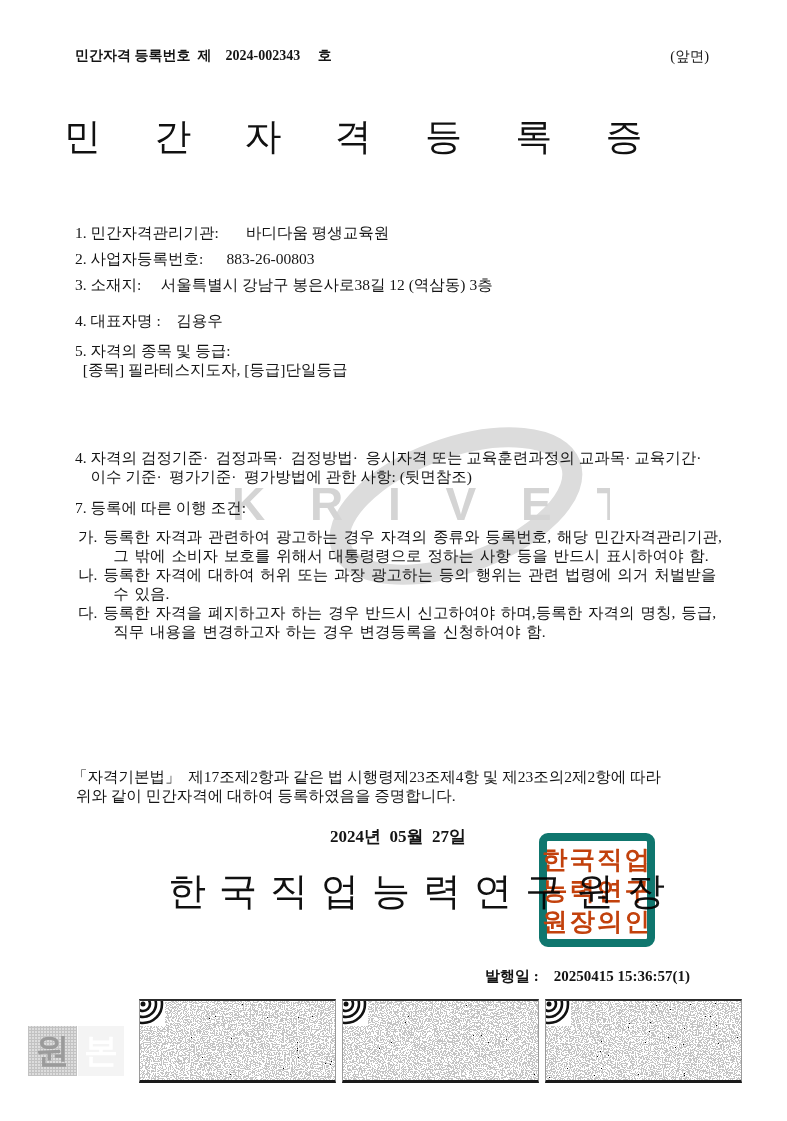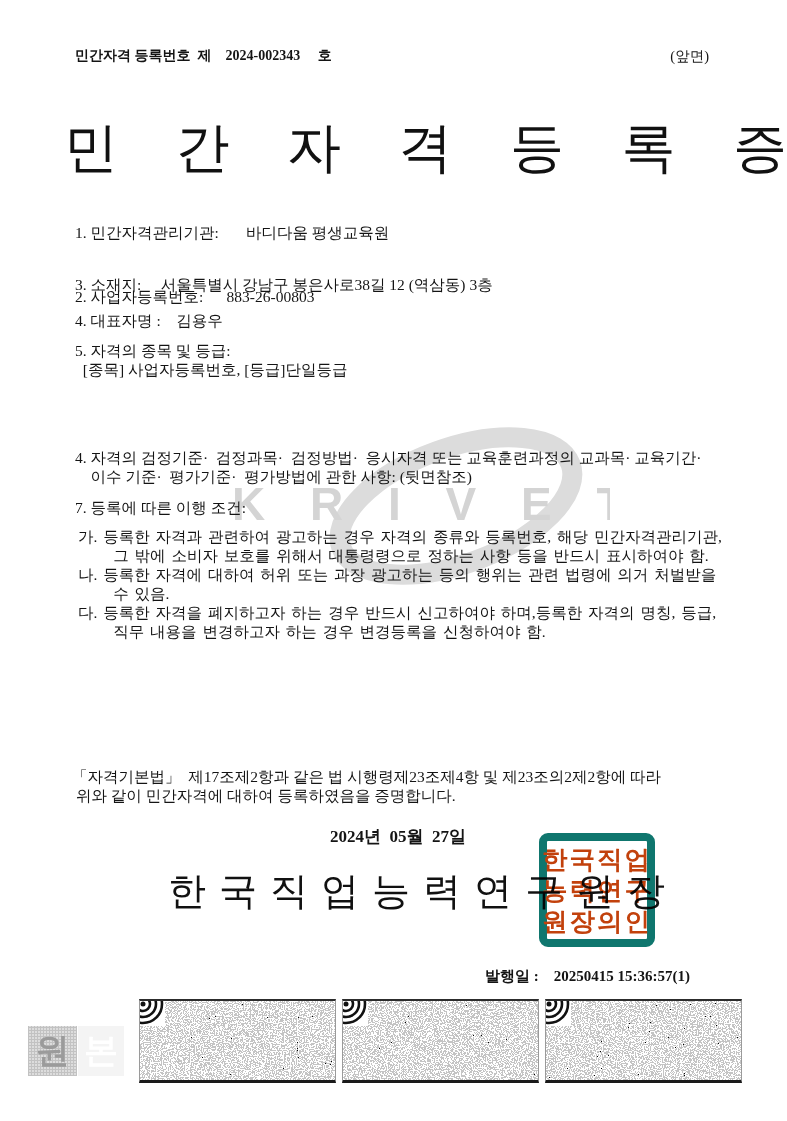--- a/index.html
+++ b/index.html
@@ -6,21 +6,21 @@
   #page{
     position:relative;width:787px;height:1121px;background:#ffffff;
     margin:0 auto;overflow:hidden;
     font-family:"Liberation Serif","DejaVu Serif",serif;color:#111;
   }
   .abs{position:absolute;}
   .line{position:absolute;white-space:pre;font-size:15.5px;line-height:1.2;color:#141414;}
   .cond{word-spacing:2px;}
   #reg-line{left:75px;top:48px;font-size:14px;font-weight:600;}
   #side-label{right:78px;top:48px;font-size:14.5px;}
-  #doc-title{left:0;right:0;top:112px;text-align:right;font-size:54px;font-weight:500;
+  #doc-title{left:0;right:0;top:112px;text-align:left;font-size:37px;font-weight:500;
     letter-spacing:22px;text-indent:22px;white-space:pre;margin-left:42px;}
   #law1{left:72px;top:768px;}
   #law2{left:72px;top:787px;}
   #date-line{left:330px;top:827px;font-size:17px;font-weight:600;}
   #issuer-line{left:168px;top:866px;font-size:38px;letter-spacing:13px;white-space:pre;z-index:2;}
   #stamp{
     left:539px;top:833px;width:100px;height:98px;border:8px solid #0f766e;border-radius:9px;
     z-index:3;mix-blend-mode:multiply;background:rgba(255,255,255,0);
     display:flex;flex-direction:column;justify-content:center;align-items:center;
     color:#c2410c;font-weight:700;
@@ -59,25 +59,25 @@
     <ellipse cx="246" cy="82" rx="122" ry="58" fill="none" stroke="#dcdcdc" stroke-width="20" transform="rotate(-20 246 82)"></ellipse>
     <text x="22" y="96" font-family="Liberation Sans, DejaVu Sans, sans-serif" font-size="46" font-weight="bold" fill="#d4d4d4" letter-spacing="16">K R I V E T</text>
   </svg>
 
   <div id="reg-line" class="line content">민간자격 등록번호  제    2024-002343     호</div>
   <div id="side-label" class="line content">(앞면)</div>
 
   <div id="doc-title" class="abs content">민 간 자 격 등 록 증</div>
 
   <div class="line content" style="left:75px;top:224px;">1. 민간자격관리기관:       바디다움 평생교육원</div>
-  <div class="line content" style="left:75px;top:250px;margin-top:38px;">2. 사업자등록번호:      883-26-00803</div>
+  <div class="line content" style="left:75px;top:250px;">2. 사업자등록번호:      883-26-00803</div>
   <div class="line content" style="left:75px;top:276px;">3. 소재지:     서울특별시 강남구 봉은사로38길 12 (역삼동) 3층</div>
   <div class="line content" style="left:75px;top:312px;">4. 대표자명 :    김용우</div>
   <div class="line content" style="left:75px;top:342px;">5. 자격의 종목 및 등급:</div>
-  <div class="line content" style="left:75px;top:361px;">  [종목] 사업자등록번호, [등급]단일등급</div>
+  <div class="line content" style="left:75px;top:361px;">  [종목] 필라테스지도자, [등급]단일등급</div>
   <div class="line content" style="left:75px;top:449px;">4. 자격의 검정기준·  검정과목·  검정방법·  응시자격 또는 교육훈련과정의 교과목· 교육기간·</div>
   <div class="line content" style="left:75px;top:468px;">    이수 기준·  평가기준·  평가방법에 관한 사항: (뒷면참조)</div>
   <div class="line content" style="left:75px;top:499px;">7. 등록에 따른 이행 조건:</div>
 
   <div class="line cond content" style="left:72px;top:528px;"> 가. 등록한 자격과 관련하여 광고하는 경우 자격의 종류와 등록번호, 해당 민간자격관리기관,</div>
   <div class="line cond content" style="left:72px;top:547px;">       그 밖에 소비자 보호를 위해서 대통령령으로 정하는 사항 등을 반드시 표시하여야 함.</div>
   <div class="line cond content" style="left:72px;top:566px;"> 나. 등록한 자격에 대하여 허위 또는 과장 광고하는 등의 행위는 관련 법령에 의거 처벌받을</div>
   <div class="line cond content" style="left:72px;top:585px;">       수 있음.</div>
   <div class="line cond content" style="left:72px;top:623px;">       직무 내용을 변경하고자 하는 경우 변경등록을 신청하여야 함.</div>
   <div class="line cond content" style="left:72px;top:604px;"> 다. 등록한 자격을 폐지하고자 하는 경우 반드시 신고하여야 하며,등록한 자격의 명칭, 등급,</div>

